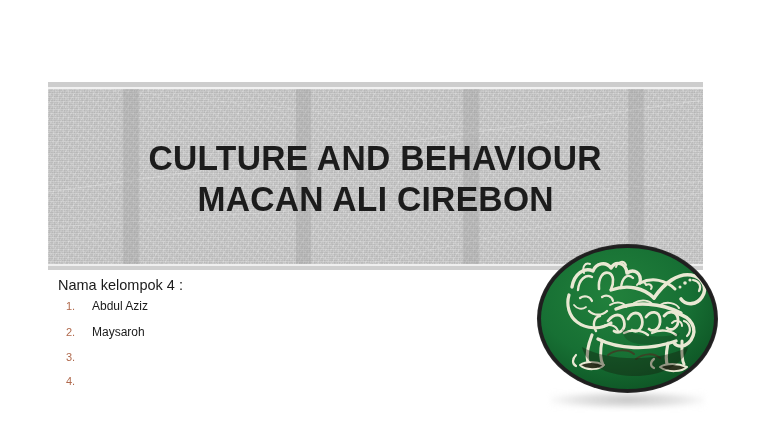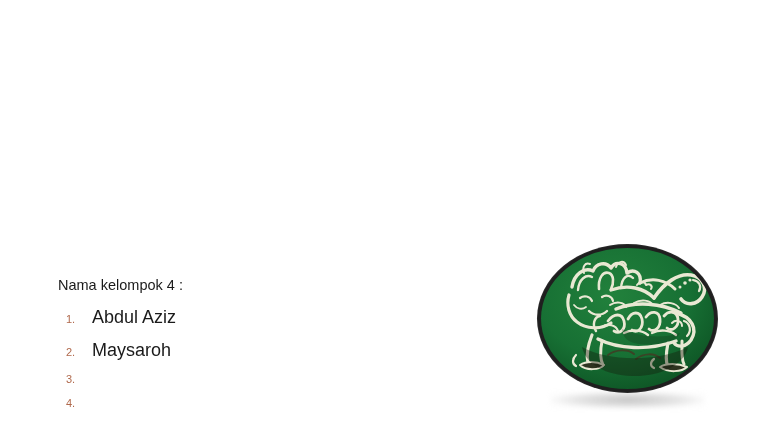--- a/index.html
+++ b/index.html
@@ -148,21 +148,21 @@
     position: absolute;
     left: 58px;
     top: 276px;
     width: 420px;
   }
   #intro-line {
     font-family: "Liberation Sans", sans-serif;
     font-size: 14.5px;
     color: #1a1a1a;
     line-height: 1.25;
-    margin-bottom: 13px;
+    margin-bottom: 5px;
     white-space: nowrap;
   }
   #names-list {
     list-style: none;
     margin: 0;
     padding: 0;
   }
   #names-list li {
     display: flex;
     align-items: baseline;
@@ -174,21 +174,21 @@
     flex: 0 0 34px;
     font-family: "Liberation Sans", sans-serif;
     font-size: 11px;
     color: #b0694c;
     text-align: left;
     padding-left: 8px;
     box-sizing: border-box;
   }
   .item-label {
     font-family: "Liberation Sans", sans-serif;
-    font-size: 18px;
+    font-size: 12px;
     color: #1a1a1a;
   }
 
   
   #logo-wrap {
     position: absolute;
     left: 536px;
     top: 243px;
     width: 183px;
     height: 151px;
@@ -213,20 +213,38 @@
     width: 183px;
     height: 151px;
   }
   #logo-oval svg { display: block; }
 </style>
 </head>
 <body>
 
 <div id="slide">
 
+  <div id="title-banner">
+    <div class="banner-noise"></div>
+    <div class="banner-noise2"></div>
+    <div class="banner-scratches"></div>
+
+    <div class="banner-stripe s1"></div>
+    <div class="banner-stripe s2"></div>
+    <div class="banner-stripe s3"></div>
+    <div class="banner-stripe s4"></div>
+
+    <div class="banner-top-strip"></div>
+    <div class="banner-bottom-strip"></div>
+
+    <div id="title-text">
+      <div class="title-line">CULTURE AND BEHAVIOUR</div>
+      <div class="title-line">MACAN ALI CIREBON</div>
+    </div>
+  </div>
 
   <div id="body-area">
     <div id="intro-line">Nama kelompok 4 :</div>
 
     <ul id="names-list">
       <li>
         <span class="item-num">1.</span>
         <span class="item-label">Abdul Aziz</span>
       </li>
       <li>

